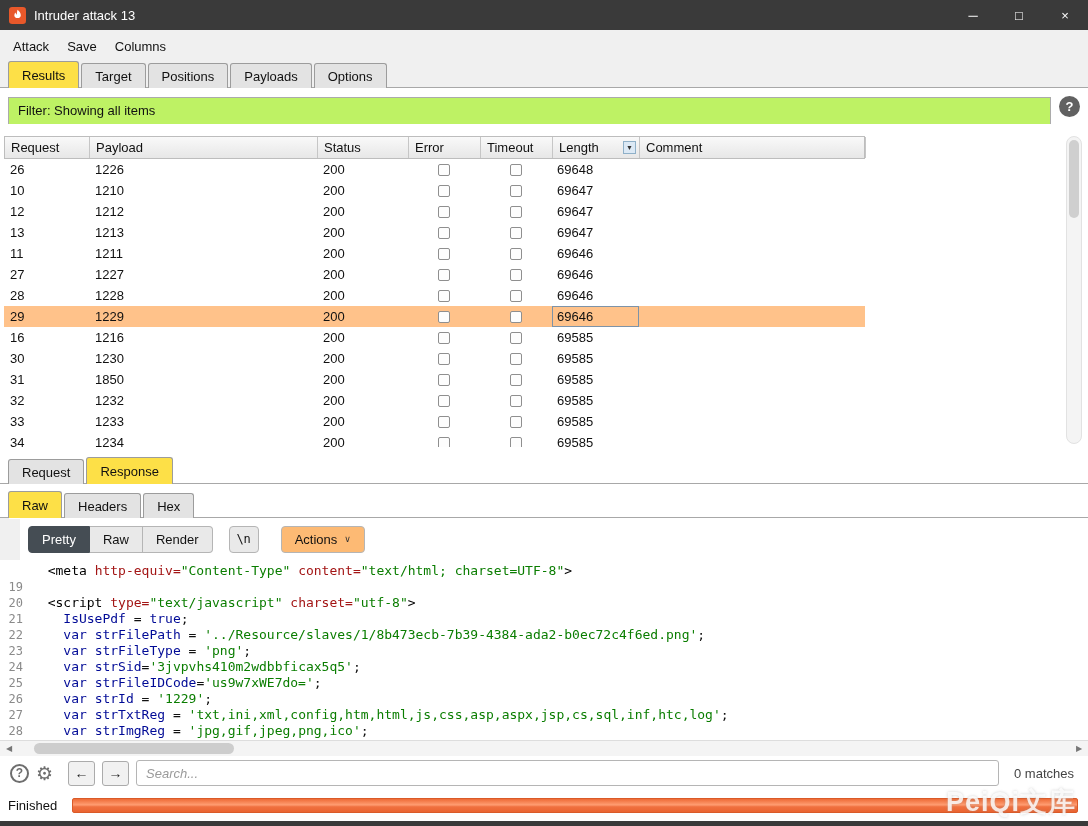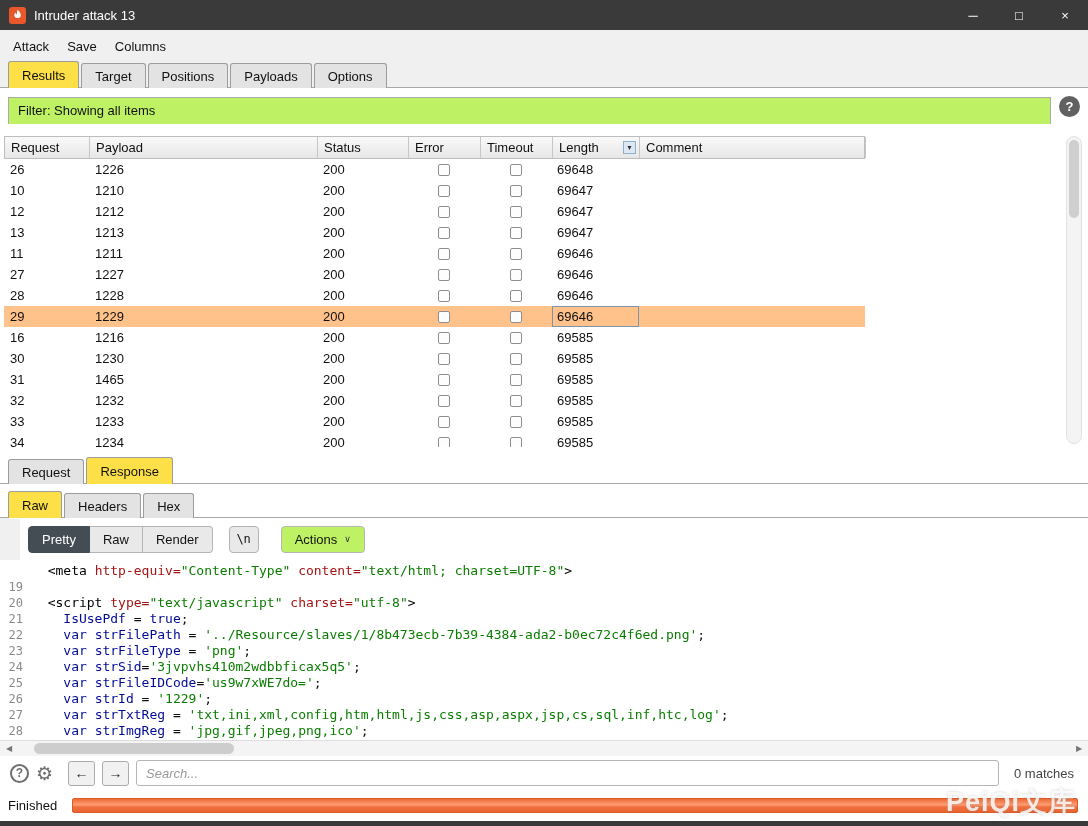--- a/index.html
+++ b/index.html
@@ -69,21 +69,21 @@
   .seg-btn { height:27px; padding:0 13px; border:1px solid #b5b5b5; background:#e9e9e9;
              display:flex; align-items:center; }
   .seg-btn.first { border-radius:4px 0 0 4px; }
   .seg-btn.mid { border-left:none; }
   .seg-btn.last { border-left:none; border-radius:0 4px 4px 0; }
   .seg-btn.dark { background:#454d54; border-color:#454d54; color:#fff; }
   .nl-btn { margin-left:16px; min-width:30px; height:27px; border:1px solid #b5b5b5; border-radius:4px;
             background:#e9e9e9; display:flex; align-items:center; justify-content:center;
             font-family:"DejaVu Sans Mono", monospace; font-size:12px; }
   .actions-btn { margin-left:22px; height:27px; padding:8px 13px; border:1px solid #b5b5b5; border-radius:4px;
-                 background:#bef264; display:flex; align-items:center; gap:7px; }
+                 background:#fdba74; display:flex; align-items:center; gap:7px; }
   .chev { font-size:9px; color:#333; }
 
   
   .code-area { height:180px; background:#fff; overflow:hidden; padding-top:3px;
                font-family:"DejaVu Sans Mono", monospace; font-size:13px; line-height:16px; }
   .code-line { display:flex; height:16px; }
   .gutter { width:32px; flex:none; text-align:right; padding-right:9px; color:#8a8a8a; font-size:12px; }
   .code-text { white-space:pre; }
   .tok-pl { color:#111; }
   .tok-tag { color:#000000; }
@@ -300,21 +300,21 @@
           <span class="cb"></span>
         </div>
         <div class="c w-timeout c-timeout">
           <span class="cb"></span>
         </div>
         <div class="c w-len c-len">69585</div>
         <div class="c w-comment"></div>
       </div>
       <div class="trow">
         <div class="c w-req">31</div>
-        <div class="c w-pay">1465</div>
+        <div class="c w-pay">1850</div>
         <div class="c w-status">200</div>
         <div class="c w-err c-err">
           <span class="cb"></span>
         </div>
         <div class="c w-timeout c-timeout">
           <span class="cb"></span>
         </div>
         <div class="c w-len c-len">69585</div>
         <div class="c w-comment"></div>
       </div>

